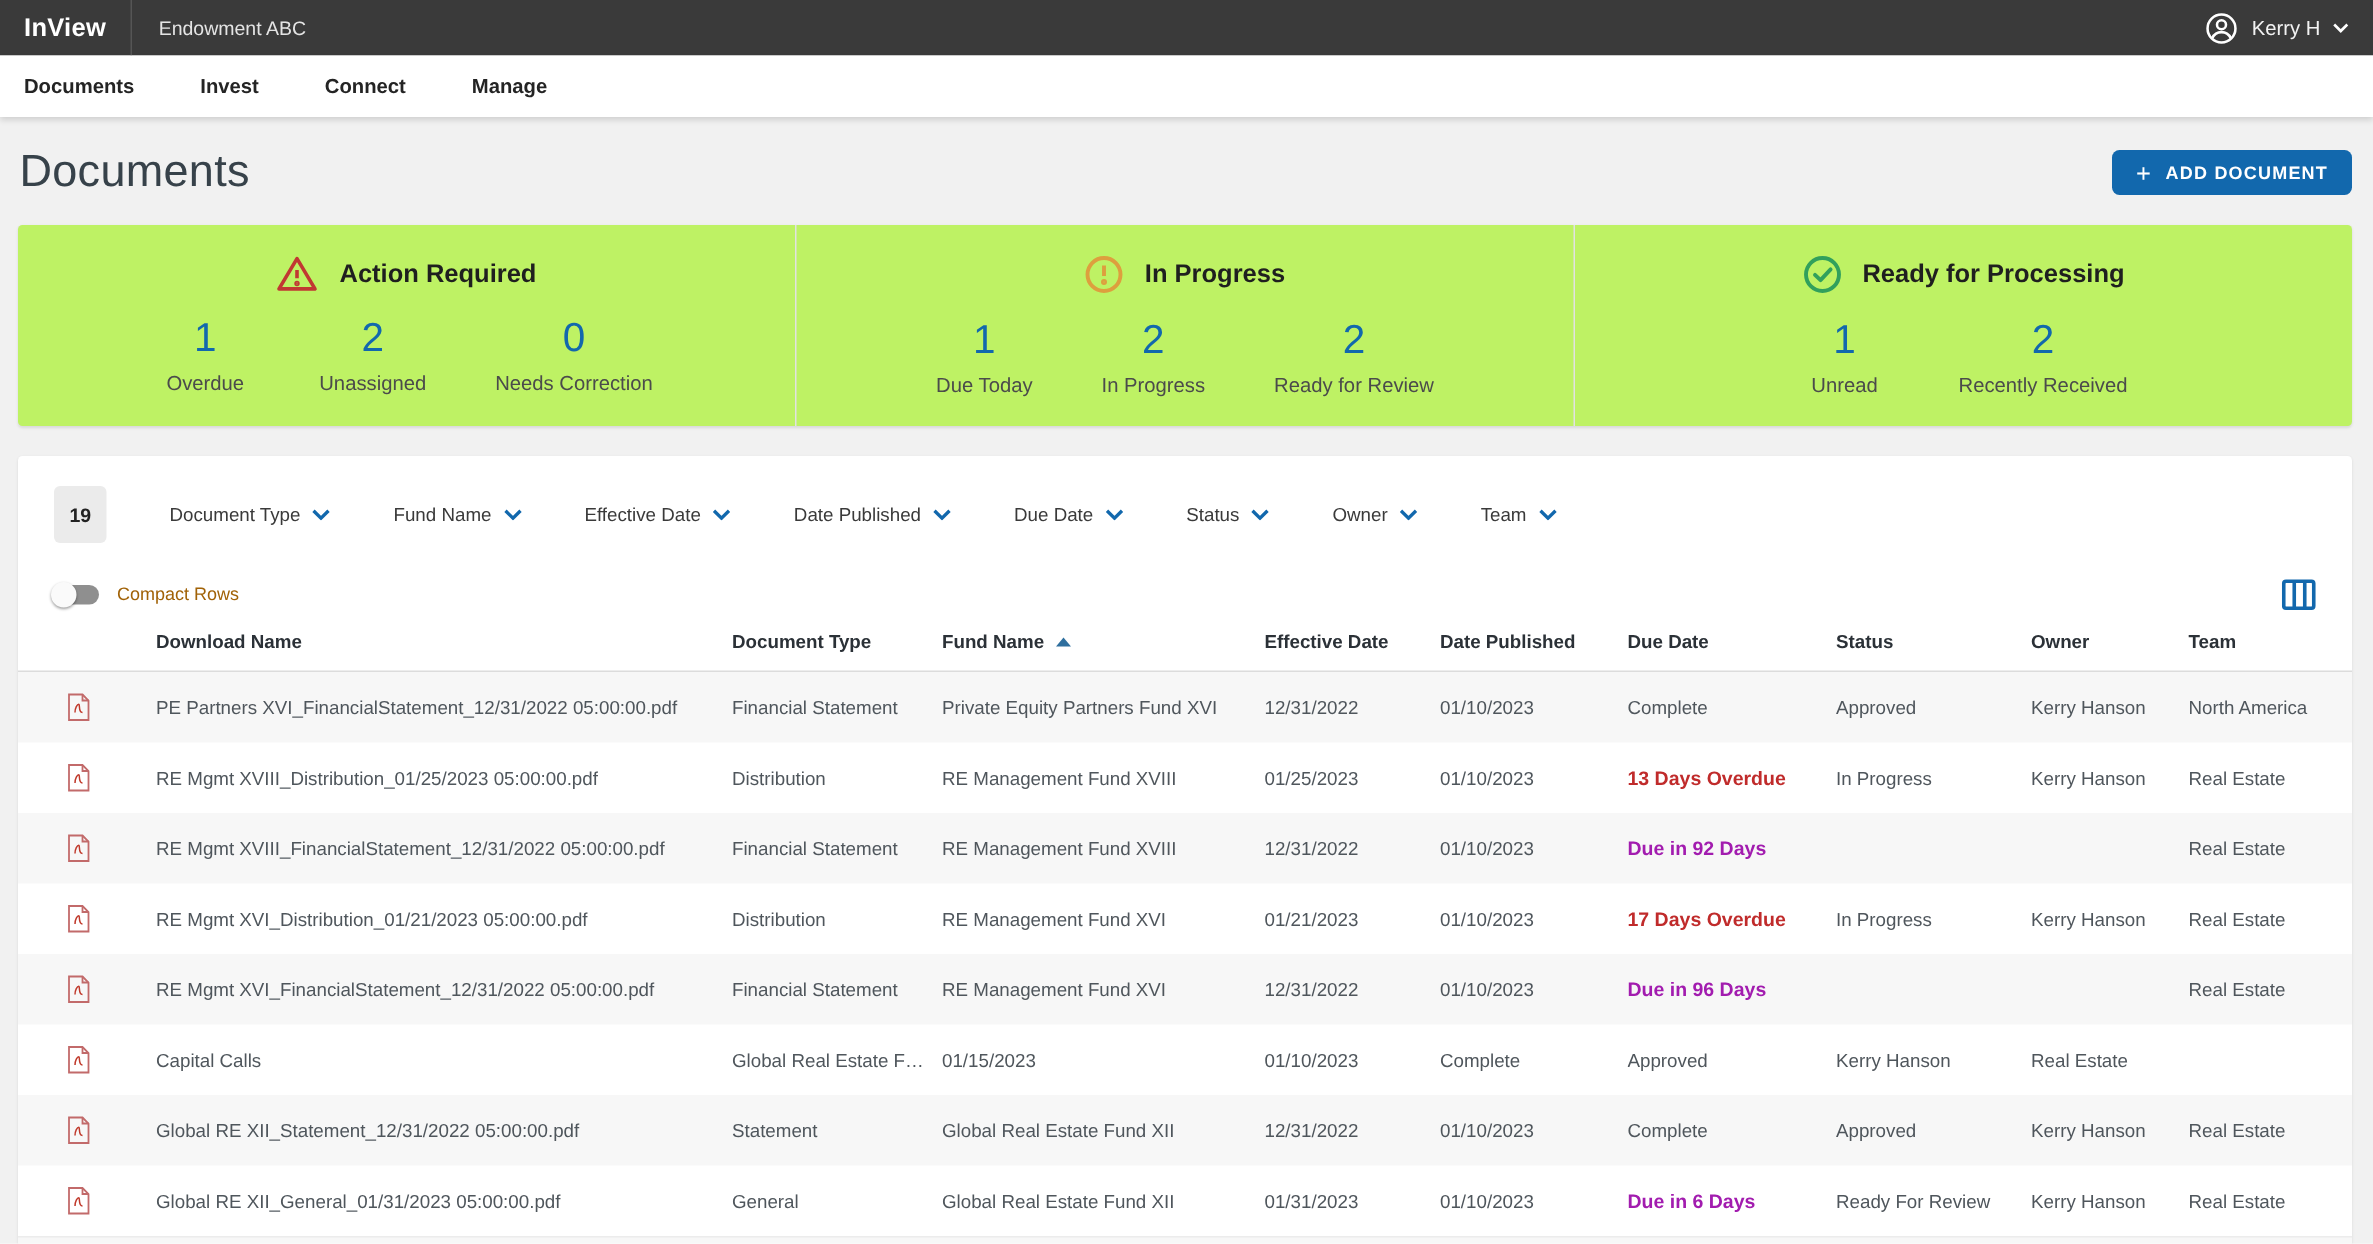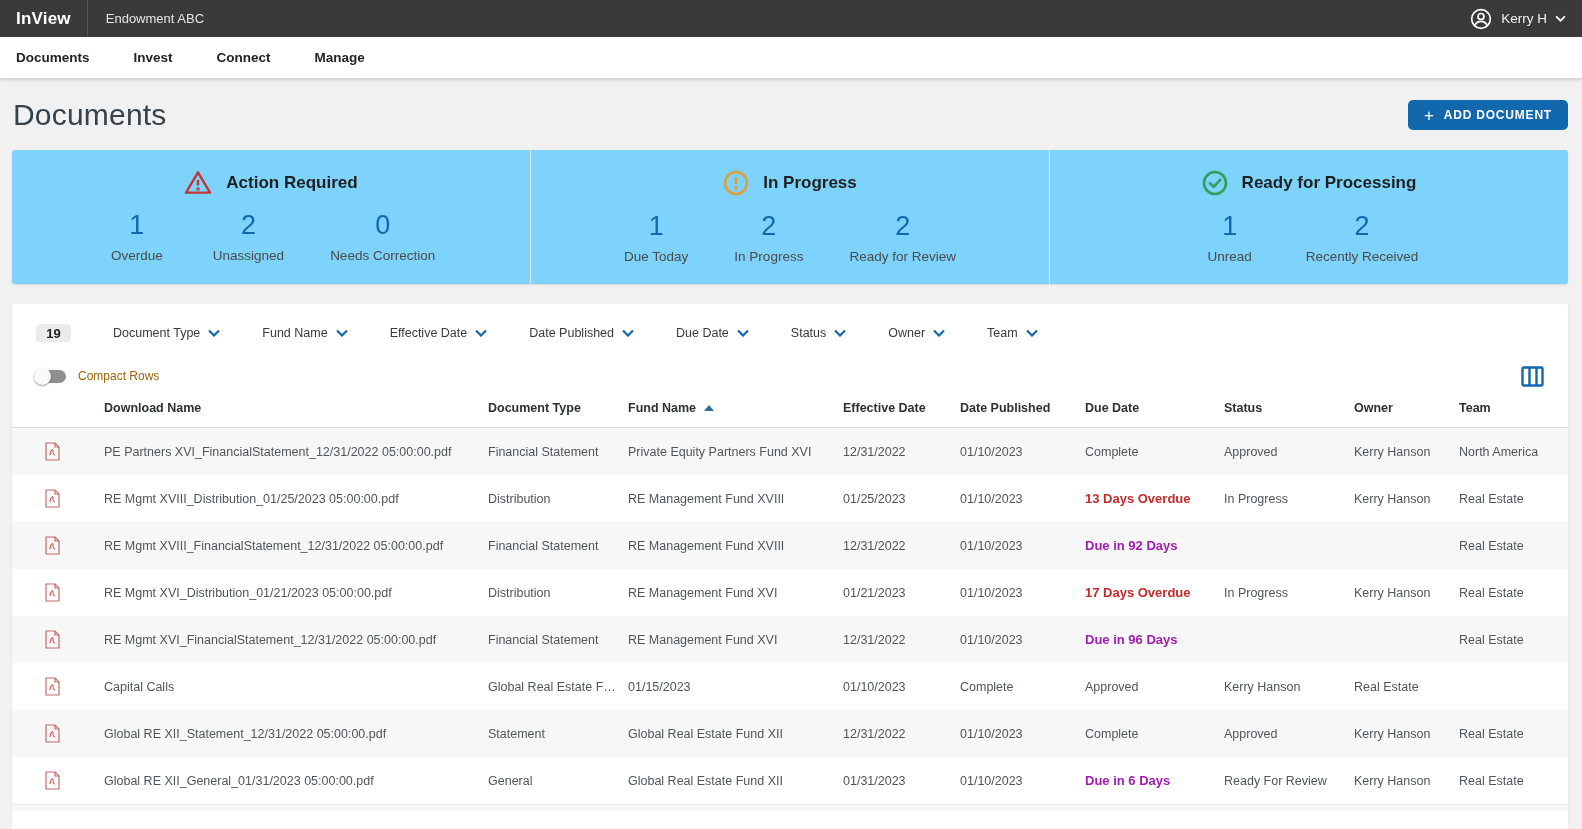--- a/index.html
+++ b/index.html
@@ -22,37 +22,37 @@
 
   
   .page-head { display:flex; align-items:center; justify-content:space-between; padding:20px 14px 18px 13px; }
   .page-title { font-size:30px; font-weight:500; color:#37424a; letter-spacing:.2px; }
   .add-btn { background:var(--accent,#1268ad); color:#fff; border:none; border-radius:5px;
     height:30px; padding:0 16px; font-size:12px; font-weight:bold; letter-spacing:.8px;
     display:flex; align-items:center; gap:9px; cursor:pointer; font-family:inherit; }
   .add-btn .plus { font-size:17px; font-weight:normal; line-height:1; }
 
   
-  .summary-card { background:#7dd3fc; margin:0 14px 0 12px; border-radius:3px;
+  .summary-card { background:#bef264; margin:0 14px 0 12px; border-radius:3px;
     box-shadow:0 1px 2px rgba(0,0,0,.10); display:flex; height:134px; }
   .summary-section { flex:1; padding-top:20px; }
   .summary-section + .summary-section { border-left:1px solid #e2e2e2; }
   .summary-title-row { display:flex; align-items:center; justify-content:center; gap:14px; }
   .summary-title { font-size:17px; font-weight:bold; color:#1f1f1f; }
   .summary-stats { display:flex; justify-content:center; gap:46px; margin-top:16px; }
   .stat { display:flex; flex-direction:column; align-items:center; min-width:60px; }
   .stat-value { font-size:27px; color:var(--accent,#1268ad); font-weight:500; line-height:1.1; }
   .stat-label { font-size:13.5px; color:#4b4b4b; margin-top:7px; }
 
   
   .table-card { background:#fff; margin:20px 14px 0 12px; border-radius:3px 3px 0 0;
     box-shadow:0 1px 2px rgba(0,0,0,.10); height:531px; overflow:hidden; }
 
   .filter-row { display:flex; align-items:center; padding:20px 24px 0 24px; gap:42px; }
-  .count-chip { background:#ebebeb; border-radius:4px; min-width:35px; height:18px;
+  .count-chip { background:#ebebeb; border-radius:4px; min-width:35px; height:38px;
     display:flex; align-items:center; justify-content:center;
     font-size:13px; font-weight:bold; color:#222; }
   .filter-item { display:flex; align-items:center; gap:8px; cursor:pointer; }
   .filter-label { font-size:12.5px; color:#3a3a3a; }
   .chev-blue { width:12px; height:8px; }
 
   .controls-row { display:flex; align-items:center; justify-content:space-between; padding:24px 24px 0 24px; height:44px; }
   .toggle-wrap { display:flex; align-items:center; gap:12px; cursor:pointer; }
   .toggle-track { width:30px; height:13px; background:#8f8f8f; border-radius:8px; position:relative; }
   .toggle-knob { width:17px; height:17px; background:#fafafa; border-radius:50%;

